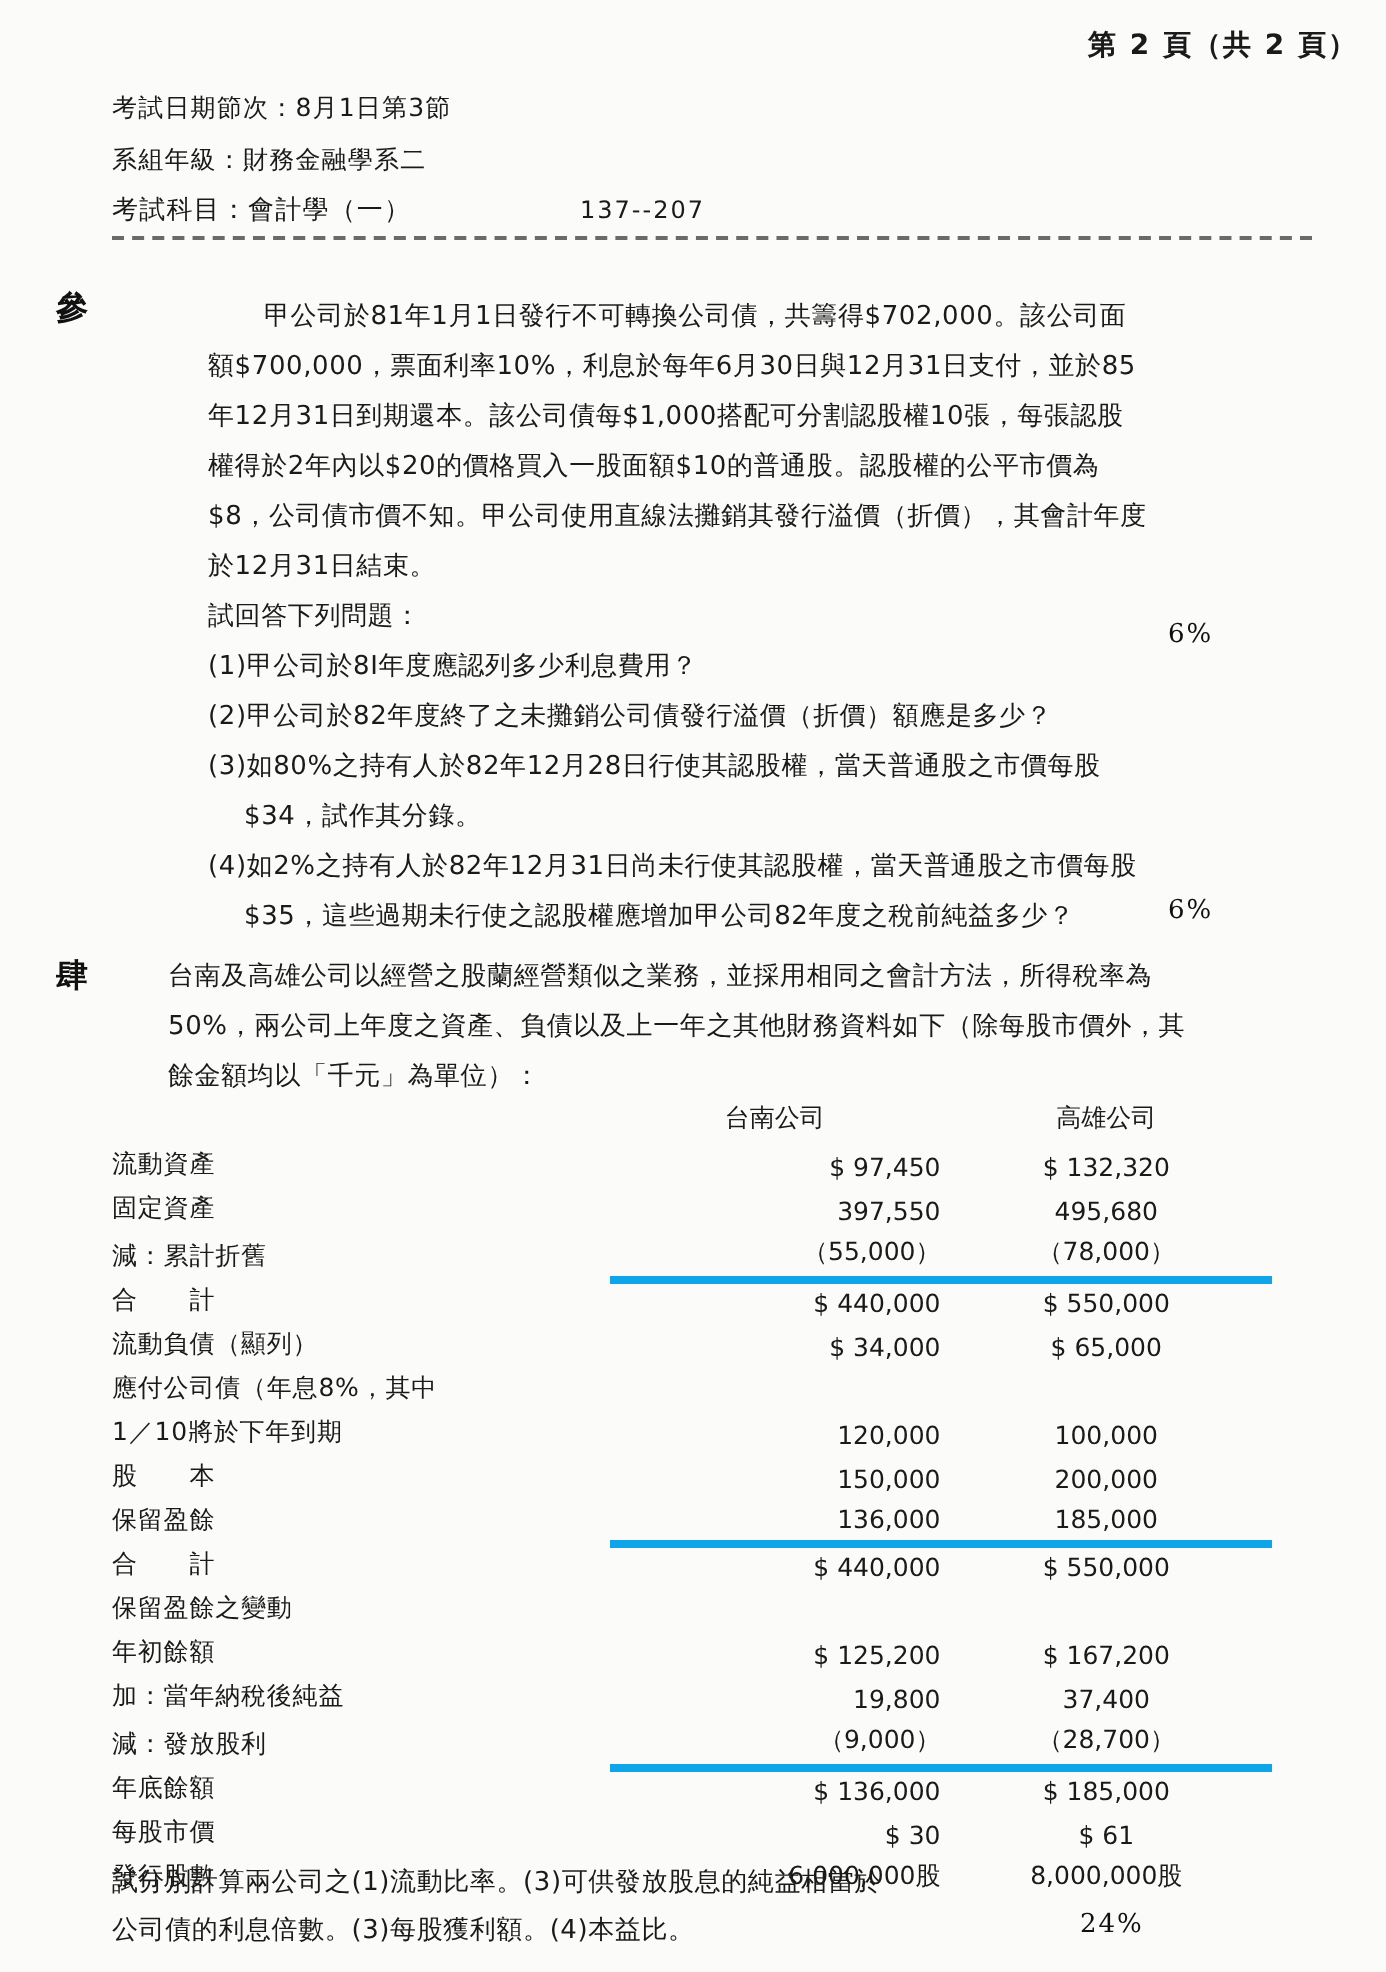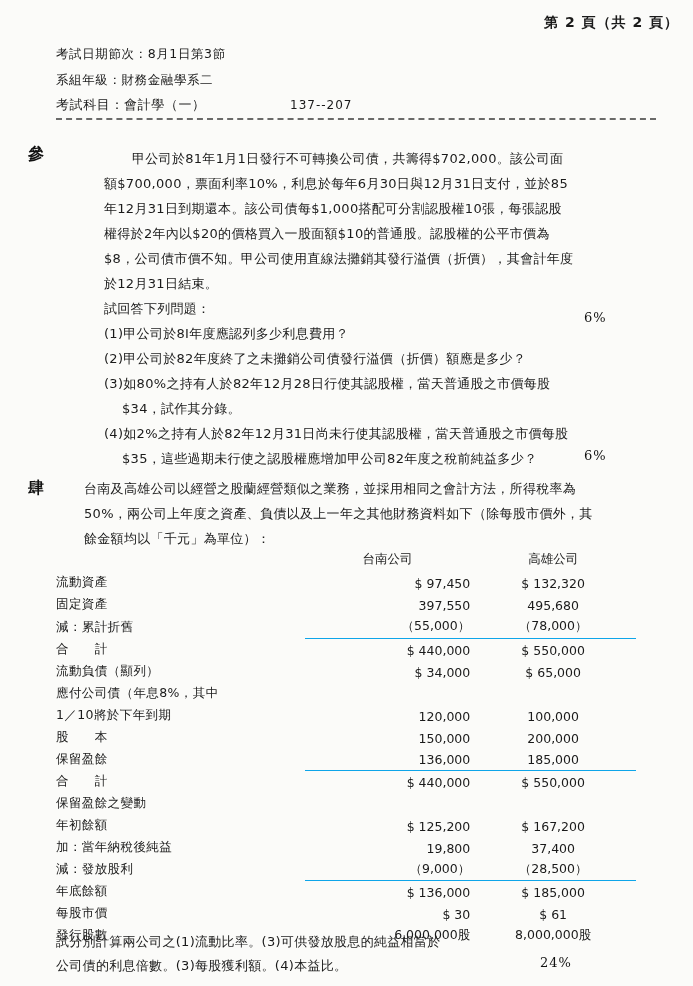--- a/index.html
+++ b/index.html
@@ -111,21 +111,21 @@
   .tbl td {
     padding: 2.5px 0;
     vertical-align: bottom;
     white-space: nowrap;
   }
   .tbl .c-label { width: 240px; letter-spacing: .4px; }
   .tbl .c-a { width: 160px; text-align: right; }
   .tbl .c-b { width: 160px; text-align: center; }
   .tbl .head td { text-align: center; padding-bottom: 4px; }
   .tbl .head .c-label { text-align: left; }
-  .ul-a { border-top: 1px solid #0ea5e9; }
+  .ul-a { border-top: 4px solid #0ea5e9; }
   .lbl-indent { padding-left: 26px; }
   .lbl-indent2 { padding-left: 16px; }
   
   .footer-q {
     position: absolute;
     left: 56px;
     top: 930px;
     width: 540px;
     font-size: 13px;
     line-height: 24px;
@@ -232,21 +232,21 @@
           <td class="c-b">$ 167,200</td>
         </tr>
         <tr>
           <td class="c-label lbl-indent2">加：當年納稅後純益</td>
           <td class="c-a">19,800</td>
           <td class="c-b">37,400</td>
         </tr>
         <tr>
           <td class="c-label lbl-indent2">減：發放股利</td>
           <td class="c-a">（9,000）</td>
-          <td class="c-b">（28,500）</td>
+          <td class="c-b">（28,700）</td>
         </tr>
         <tr>
           <td class="c-label lbl-indent2">年底餘額</td>
           <td class="c-a ul-a">$ 136,000</td>
           <td class="c-b ul-a">$ 185,000</td>
         </tr>
         <tr>
           <td class="c-label">每股市價</td>
           <td class="c-a">$ 30</td>
           <td class="c-b">$ 61</td>

